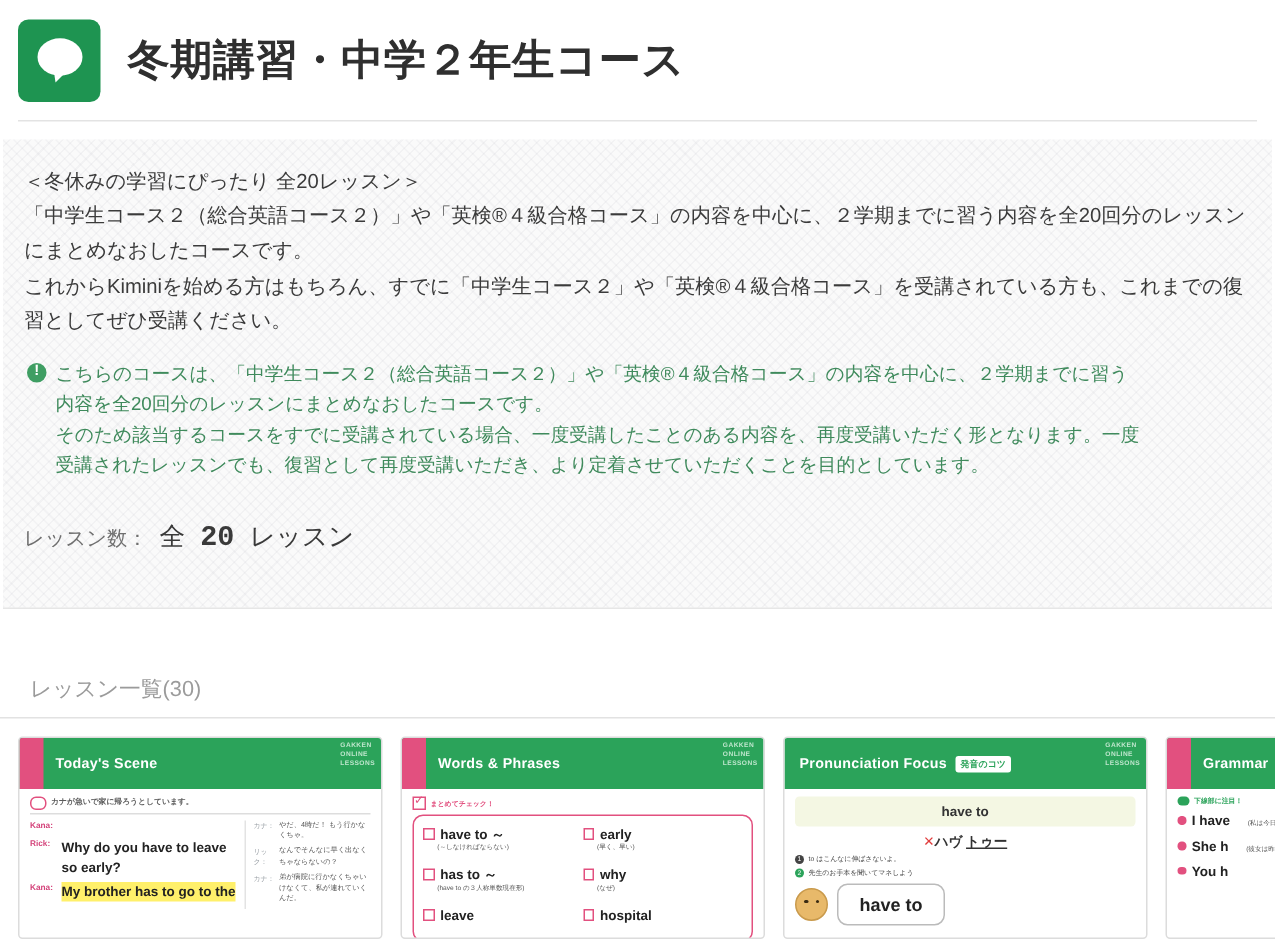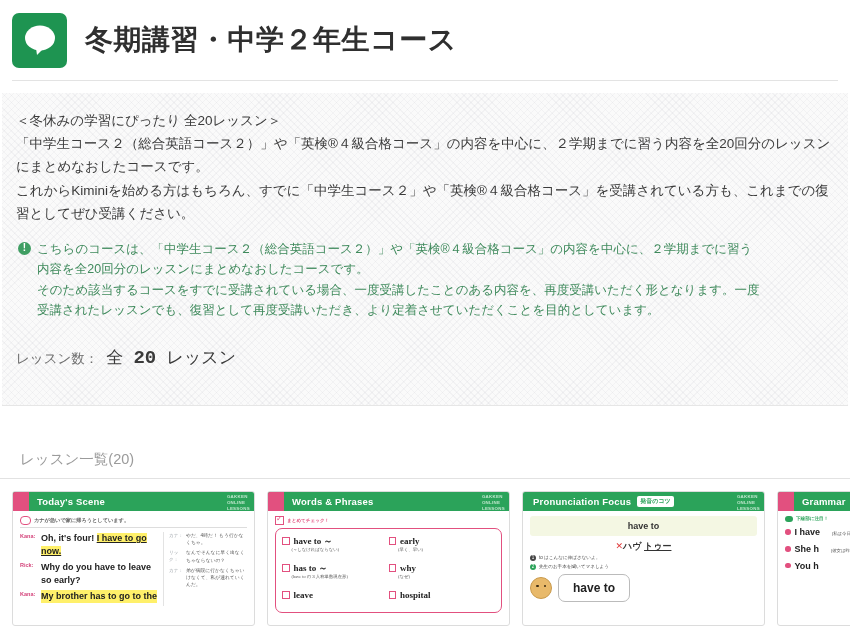--- a/index.html
+++ b/index.html
@@ -135,21 +135,21 @@
     background:#fff;
     border:1px solid #dcdcdc;
     border-radius:3px;
     overflow:hidden;
     position:relative;
     box-sizing:border-box;
     cursor:pointer;
   }
   .card-head{
     display:flex;align-items:center;
-    height:19px;
+    height:34px;
     background:#2ba35a;
     position:relative;
   }
   .card-head .stripe{
     width:16px;height:100%;background:#e2507f;flex:0 0 auto;
   }
   .card-head .ttl{
     color:#fff;font-size:9.5px;font-weight:bold;margin-left:8px;
     letter-spacing:.2px;white-space:nowrap;
   }
@@ -196,21 +196,21 @@
     position:relative;
   }
   .c2-check .cb::after{
     content:"✓";position:absolute;left:0px;top:-3px;color:#e2507f;font-size:8px;
   }
   .c2-check .lbl{font-size:4.6px;color:#e2507f;font-weight:bold;}
   .c2-box{
     border:1.4px solid #e2507f;border-radius:7px;padding:6px 6px 2px 6px;
     display:flex;flex-wrap:wrap;height:85px;box-sizing:border-box;
   }
-  .w-item{width:50%;box-sizing:border-box;margin-bottom:5px;padding-right:3px;font-family:Liberation Serif, serif;}
+  .w-item{width:50%;box-sizing:border-box;margin-bottom:5px;padding-right:3px;}
   .w-top{display:flex;align-items:center;}
   .w-top .sq{
     width:5.5px;height:5.5px;border:1.2px solid #e2507f;margin-right:4px;flex:0 0 auto;
   }
   .w-en{font-size:9px;font-weight:bold;color:#222;}
   .w-ja{font-size:4.4px;color:#555;margin-left:9.5px;}
 
   
   .c3-word{
     background:#f4f7e3;text-align:center;font-size:9px;font-weight:bold;
@@ -288,21 +288,21 @@
 
     <div class="lesson-count">
       <span class="label">レッスン数：</span>
       <span class="value"><span>全</span>
         <b>20</b>
         <span>レッスン</span></span>
     </div>
   </div>
 
   <div class="tabs">
-    <button class="tab">レッスン一覧(20)</button>
+    <button class="tab">レッスン一覧(30)</button>
   </div>
 
   <div class="samples">
 
     <div class="card">
       <div class="card-head">
         <span class="stripe"></span>
         <span class="ttl">Today's Scene</span>
         <span class="gakken" style="white-space:pre;">GAKKEN
 ONLINE
@@ -310,23 +310,20 @@
       </div>
       <div class="card-body">
         <div class="c1-note">
           <span class="bubble-ico"></span>
           <span>カナが急いで家に帰ろうとしています。</span>
         </div>
         <div class="c1-cols">
           <div class="c1-left">
             <div class="line">
               <span class="spk">Kana:</span>
-              <span class="utt"><span>Oh, it's four!</span>
-                <span class="hl underline">I have to go</span>
-                <span class="hl underline">now.</span></span>
             </div>
             <div class="line">
               <span class="spk">Rick:</span>
               <span class="utt"><span>Why do you have to leave</span>
                 <span>so early?</span></span>
             </div>
             <div class="line">
               <span class="spk">Kana:</span>
               <span class="utt hl">My brother has to go to the</span>
             </div>

